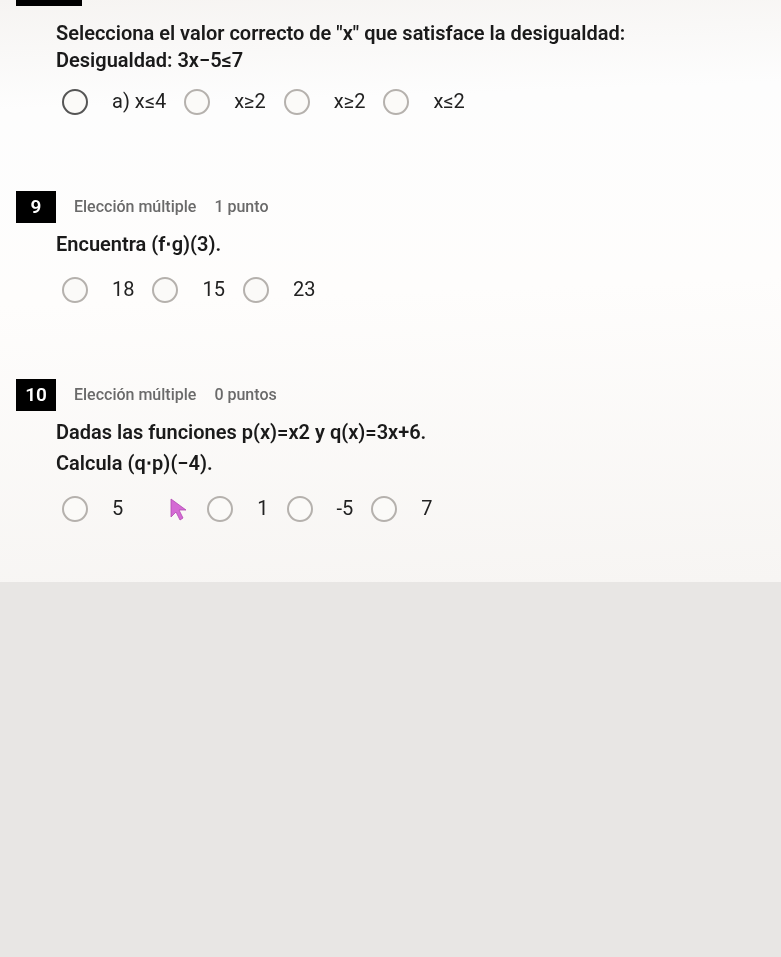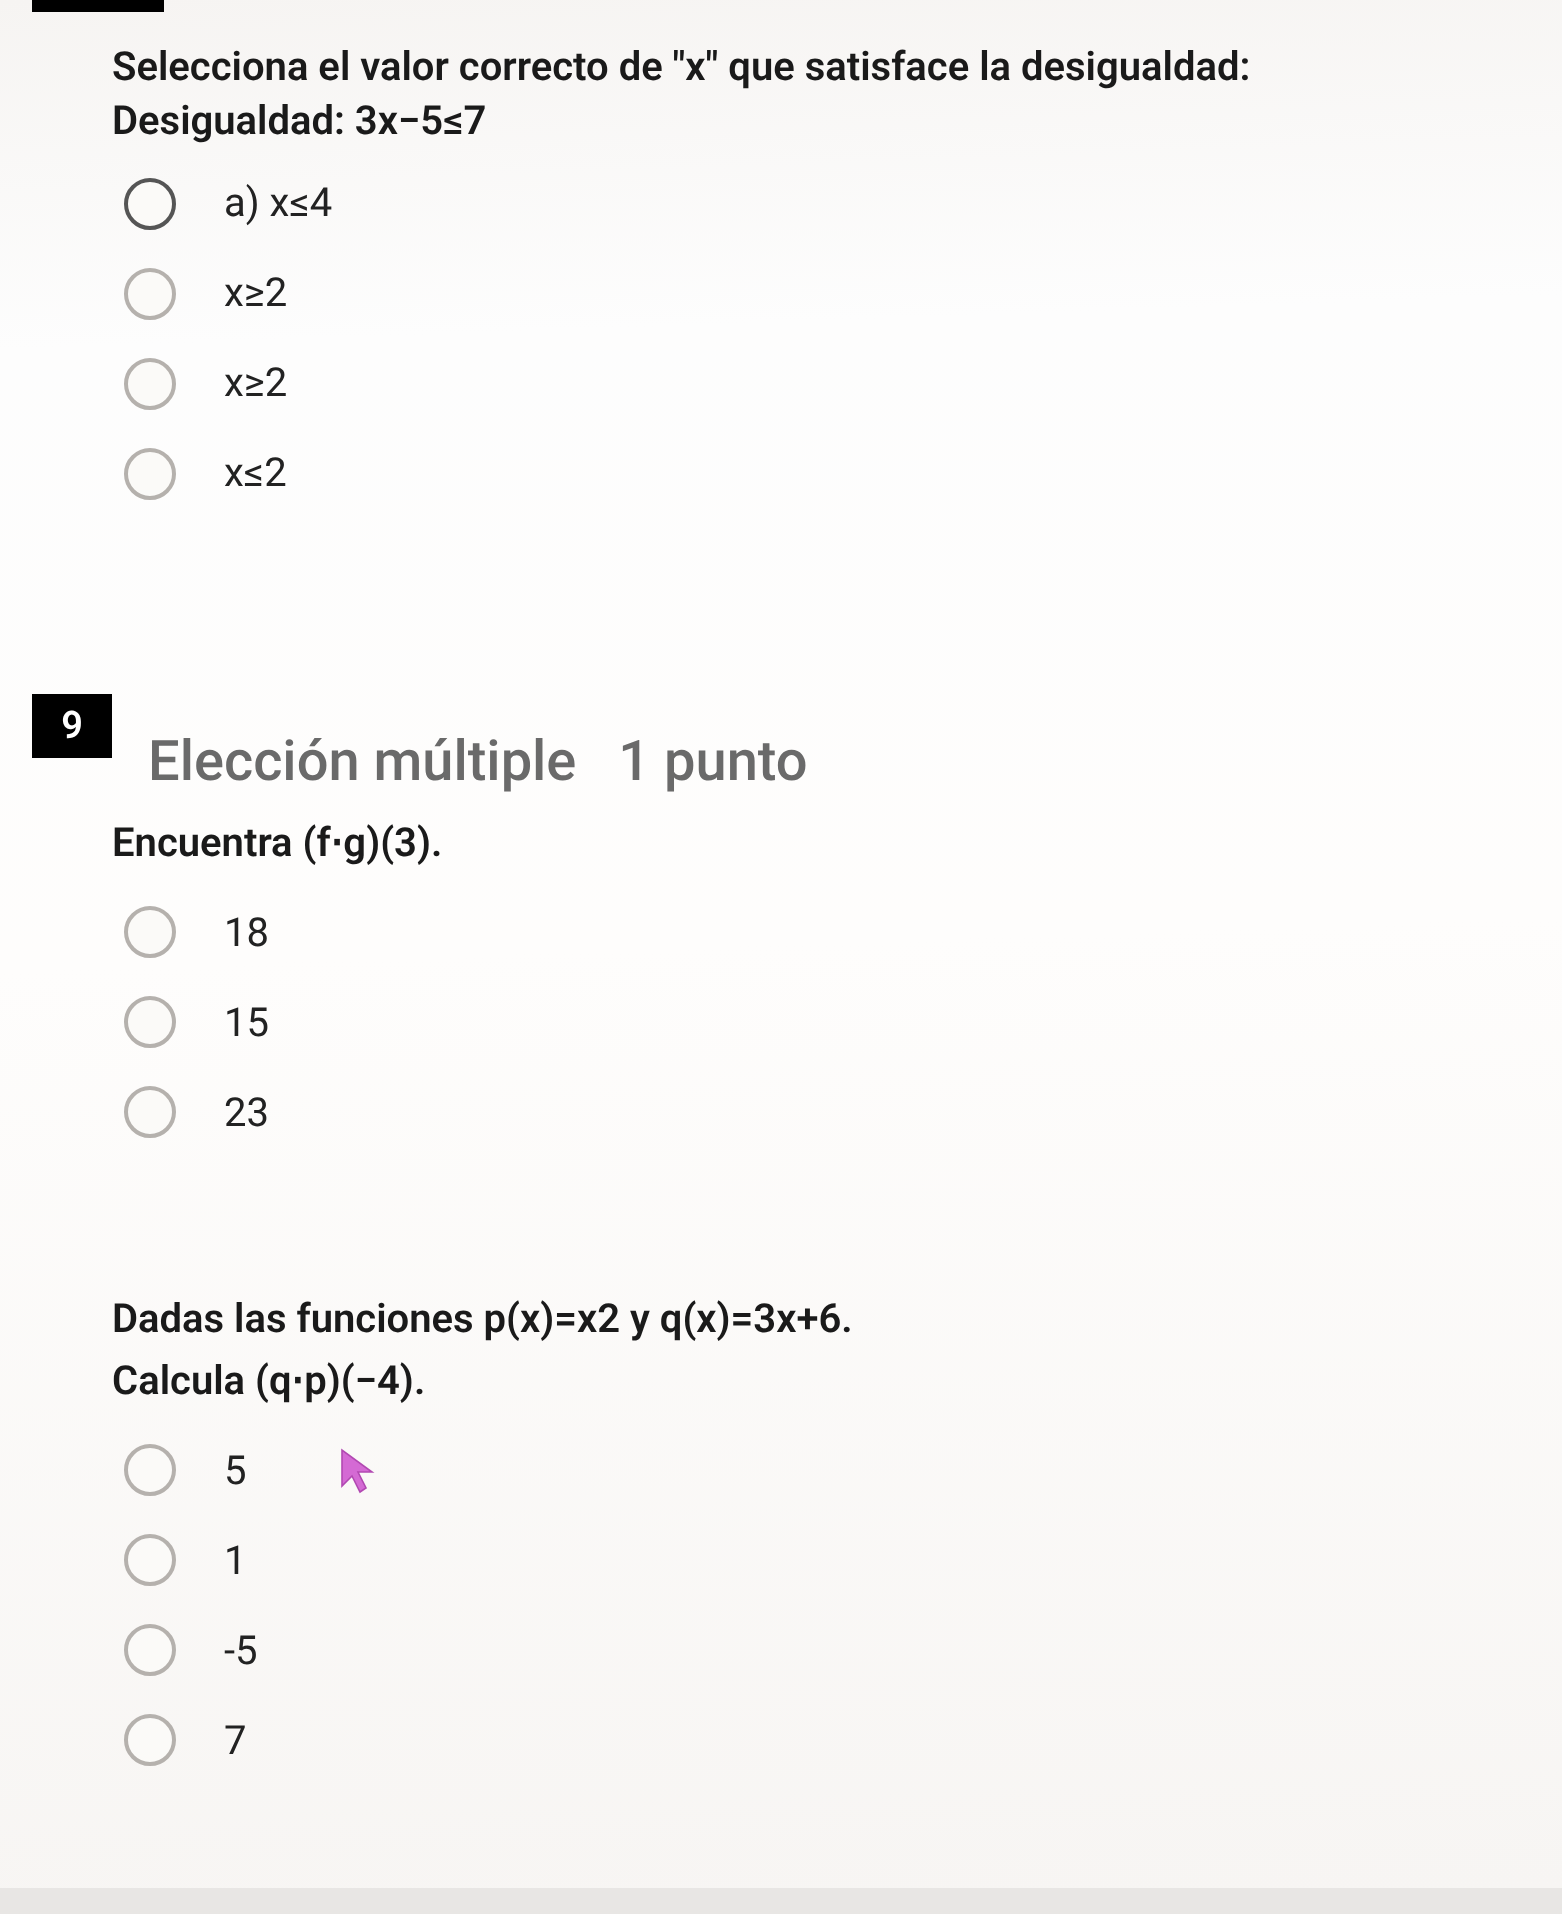--- a/index.html
+++ b/index.html
@@ -41,37 +41,36 @@
     width: 40px;
     height: 32px;
     display: flex;
     align-items: center;
     justify-content: center;
     font-weight: 600;
     font-size: 19px;
   }
   .q-meta {
     color: #6a6a6a;
-    font-size: 28px;
+    font-size: 16px;
     font-weight: 500;
-    margin-top: 36px;
   }
   .q-meta .pts { margin-left: 14px; }
   .q-stem {
     font-weight: 600;
     margin-bottom: 4px;
   }
   .q-stem .line2 { display: block; }
   .q-sub {
     font-weight: 600;
     margin-bottom: 18px;
   }
   .options {
     display: flex;
-    flex-direction: column;
+    flex-direction: row;
     gap: 18px;
     margin-top: 14px;
     margin-left: 6px;
   }
   .option {
     display: flex;
     align-items: center;
     gap: 24px;
     font-size: 20px;
     color: #222;
@@ -153,20 +152,29 @@
       <label class="option">
         <span class="radio faint"></span>
         <span>23</span>
       </label>
     </div>
   </div>
 
   <div class="sep"></div>
 
   <div class="question-block">
+    <div class="q-header">
+      <div class="q-number">
+        <span>10</span>
+      </div>
+      <div class="q-meta">
+        <span>Elección múltiple</span>
+        <span class="pts">0 puntos</span>
+      </div>
+    </div>
     <div class="q-stem">
       <span>Dadas las funciones p(x)=x2 y q(x)=3x+6.</span>
     </div>
     <div class="q-sub">Calcula (q⋅p)(−4).</div>
     <div class="options">
       <label class="option">
         <span class="radio faint"></span>
         <span>5</span>
         <span class="cursor">
           <svg width="20" height="24" viewBox="0 0 20 24">

